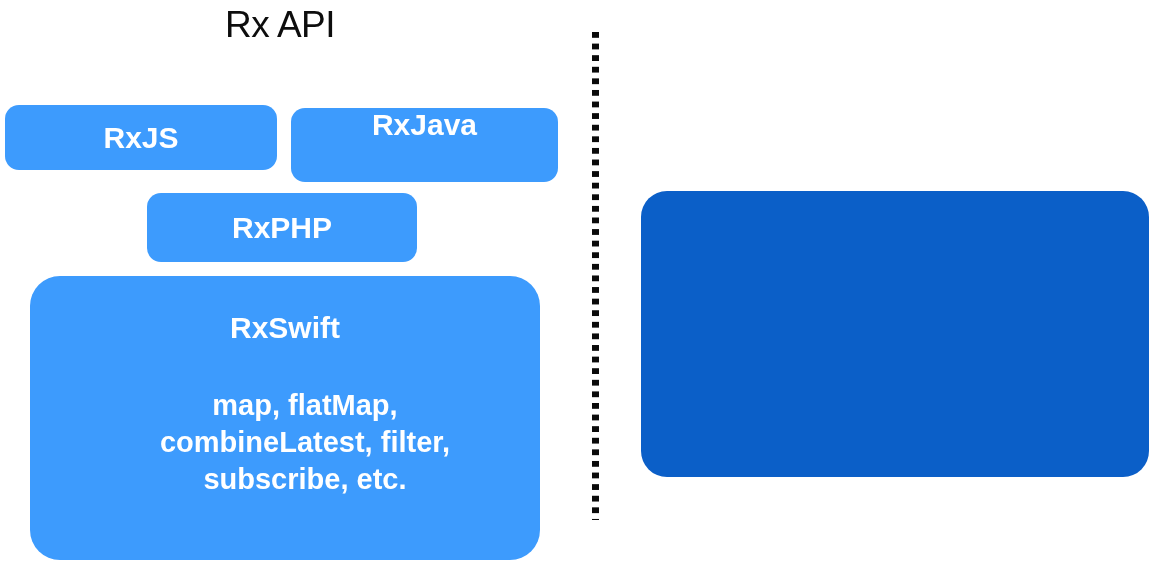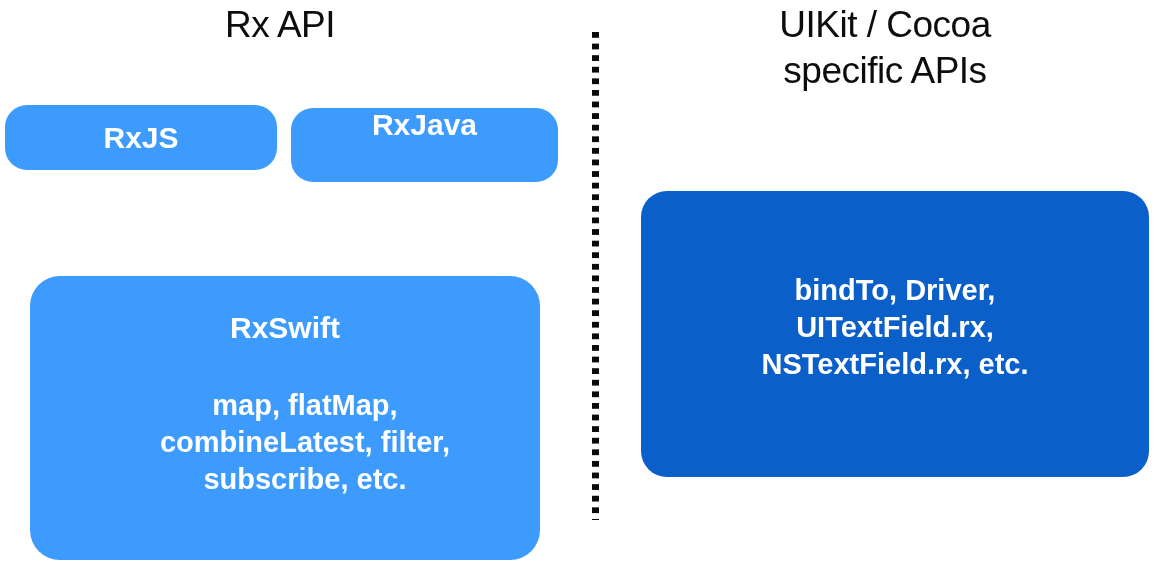--- a/index.html
+++ b/index.html
@@ -45,21 +45,21 @@
         #0a0a0a 0px, #0a0a0a 6px,
         rgba(0,0,0,0) 6px, rgba(0,0,0,0) 11.6px);
     background-size: 7px 11.6px;
     background-repeat: repeat-y;
   }
 
   
   .card {
     position: absolute;
     box-sizing: border-box;
-    border-radius: 22px;
+    border-radius: 14px;
     color: #ffffff;
     text-align: center;
     font-weight: bold;
     display: flex;
     flex-direction: column;
     align-items: center;
   }
   .card.light { background: #3d9bfd; }
   .card.dark  { background: #0b5fc8; border-radius: 26px; }
 
@@ -97,32 +97,30 @@
   <div class="col-title" id="title-left">Rx API</div>
 
   <div class="card light" id="box-rxjs">
     <div class="card-title">RxJS</div>
   </div>
 
   <div class="card light" id="box-rxjava">
     <div class="card-title">RxJava</div>
   </div>
 
+  <div class="card light" id="box-rxphp">
+    <div class="card-title">RxPHP</div>
+  </div>
 
   <div class="card light" id="box-rxswift">
     <div class="card-title">RxSwift</div>
     <div class="card-body">map, flatMap,
 combineLatest, filter,
 subscribe, etc.</div>
   </div>
 
   <div id="divider"></div>
 
-  <div class="col-title" id="title-right">UIKit / Cocoa
-specific APIs</div>
 
   <div class="card dark" id="box-rxcocoa">
-    <div class="card-body">bindTo, Driver,
-UITextField.rx,
-NSTextField.rx, etc.</div>
   </div>
 
 </div>
 
 </body></html>

